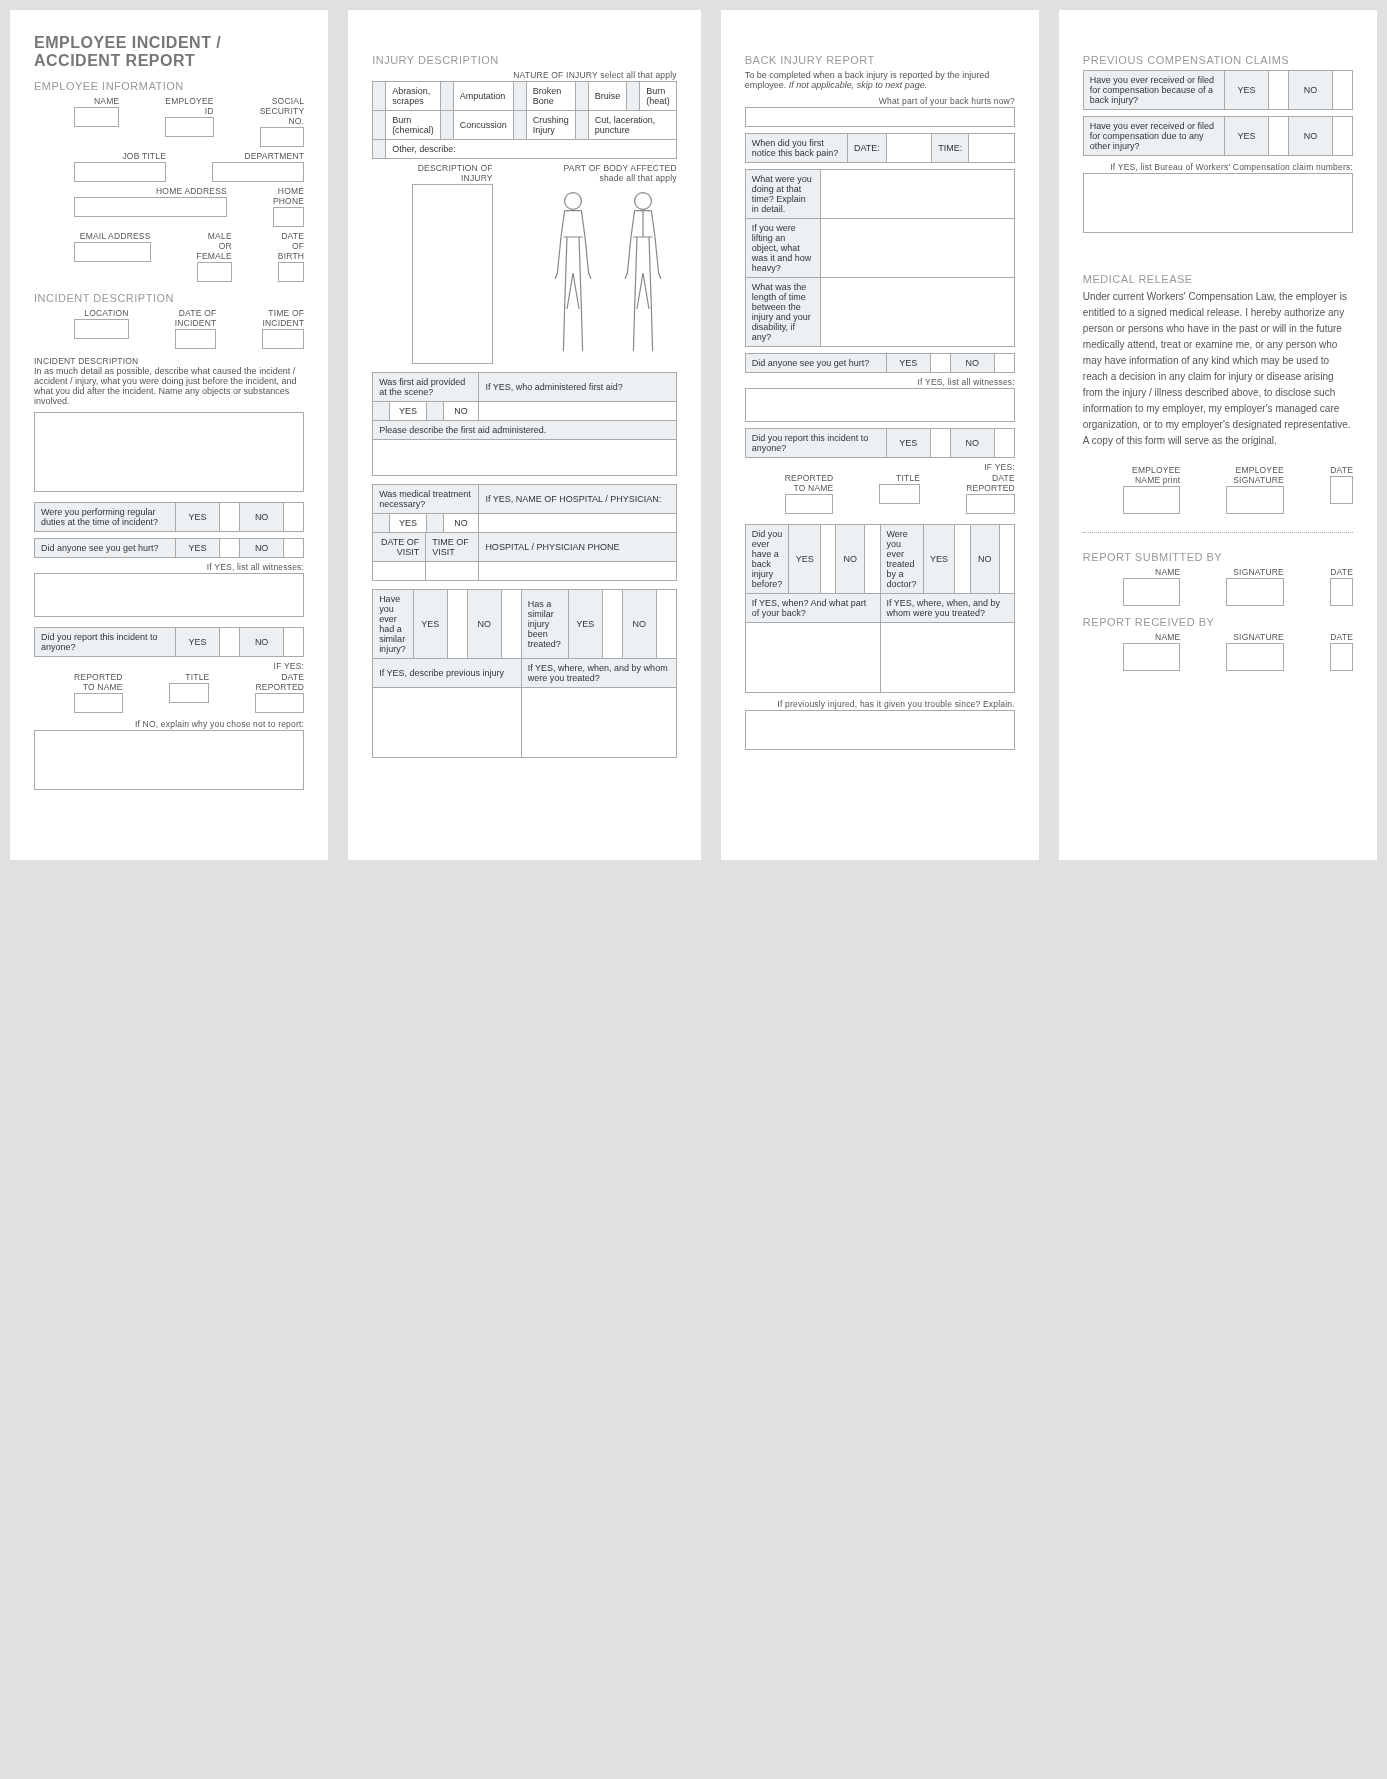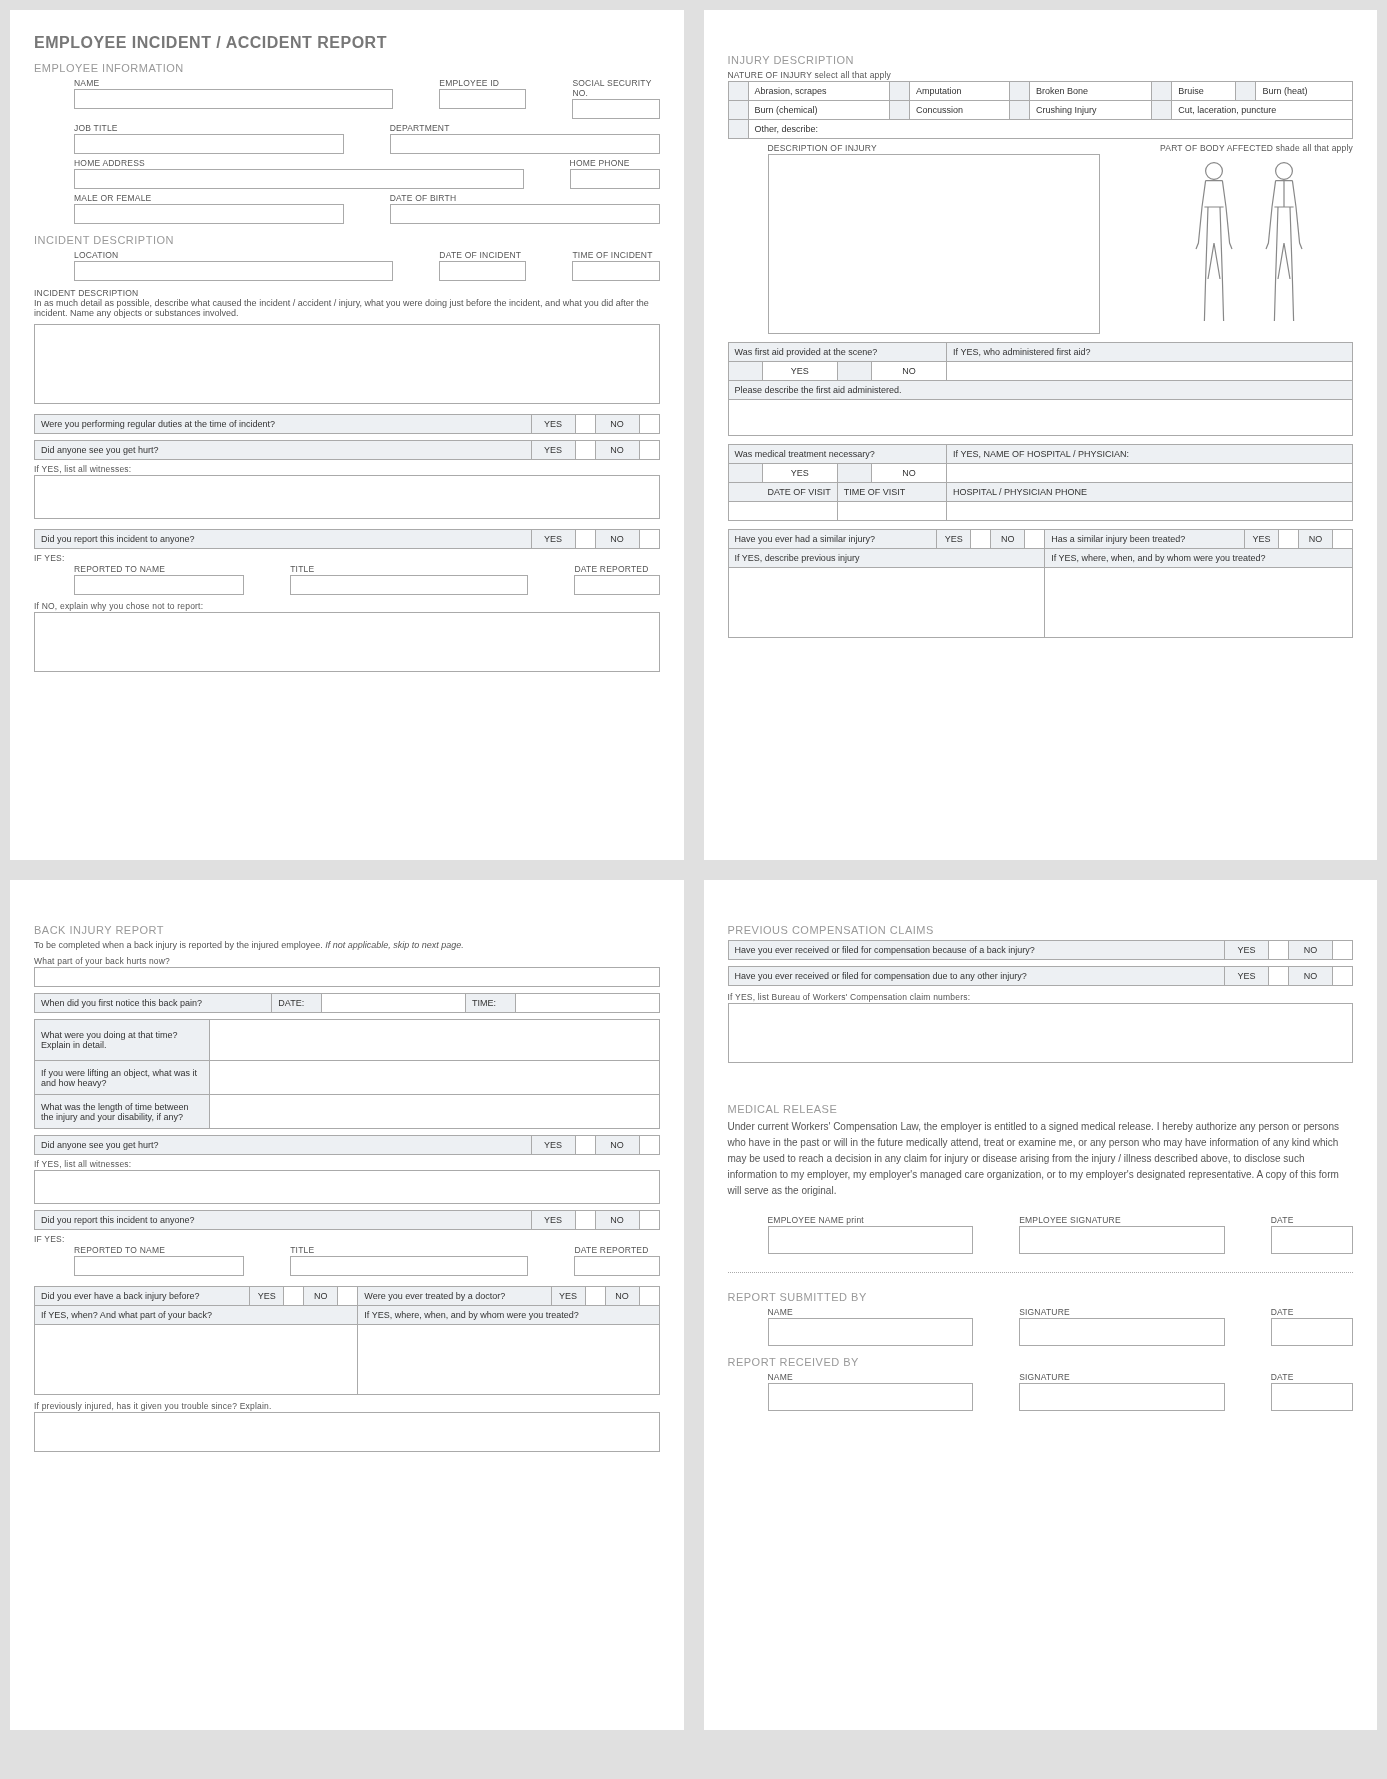--- a/index.html
+++ b/index.html
@@ -5,21 +5,21 @@
   * { box-sizing: border-box; margin: 0; padding: 0; }
   body {
     font-family: Arial, Helvetica, sans-serif;
     background: #e0e0e0;
     padding: 10px;
     font-size: 10px;
     color: #333;
   }
   .page-container {
     display: grid;
-    grid-template-columns: 1fr 1fr;
+    grid-template-columns: 1fr 1fr 1fr 1fr;
     grid-template-rows: auto auto;
     gap: 20px;
   }
   .page {
     background: #fff;
     padding: 24px;
     min-height: 850px;
   }
   h1 {
     color: #777;
@@ -41,20 +41,21 @@
     color: #555;
     margin-bottom: 6px;
   }
   .row { display: flex; gap: 6px; margin-bottom: 4px; }
   .col { display: flex; flex-direction: column; flex: 1; margin-left: 40px; }
   .label {
     font-size: 8.5px;
     color: #555;
     margin-bottom: 1px;
     letter-spacing: 0.2px;
+    text-align: right;
   }
   .field {
     border: 1px solid #aaa;
     height: 20px;
     background: #fff;
     width: 100%;
   }
   .field-tall { height: 60px; }
   .field-med { height: 44px; }
   table {
@@ -131,20 +132,24 @@
     <div class="col" style="flex:3">
           <span class="label">HOME ADDRESS</span>
           <div class="field"></div>
         </div>
     <div class="col" style="flex:0.6">
           <span class="label">HOME PHONE</span>
           <div class="field"></div>
         </div>
   </div>
   <div class="row">
+    <div class="col" style="flex:2.2">
+          <span class="label">EMAIL ADDRESS</span>
+          <div class="field"></div>
+        </div>
     <div class="col" style="flex:0.6">
           <span class="label">MALE OR FEMALE</span>
           <div class="field"></div>
         </div>
     <div class="col" style="flex:0.6">
           <span class="label">DATE OF BIRTH</span>
           <div class="field"></div>
         </div>
   </div>
 

